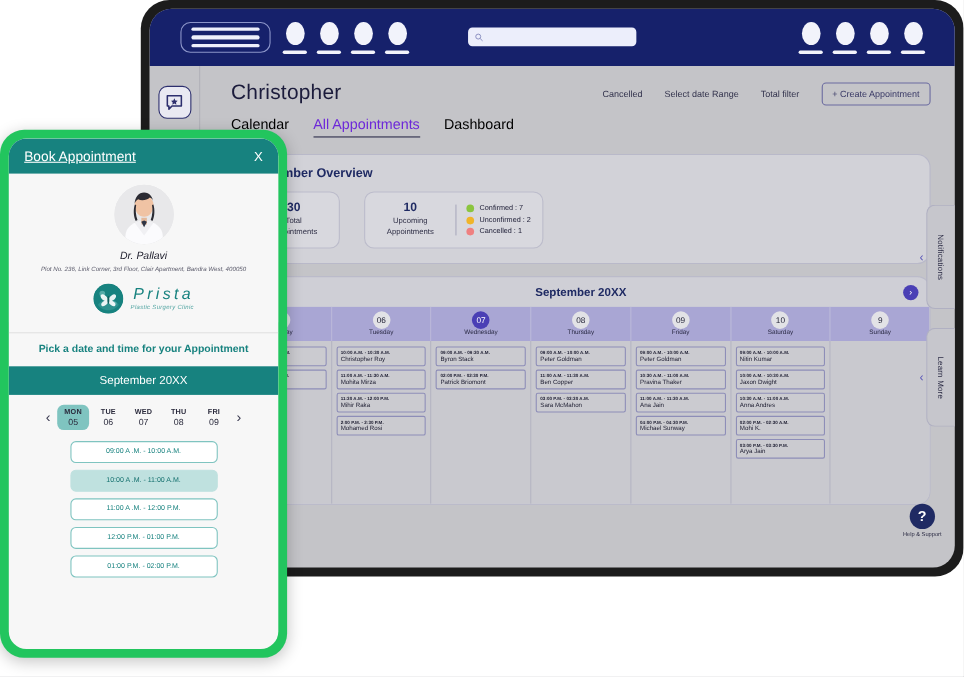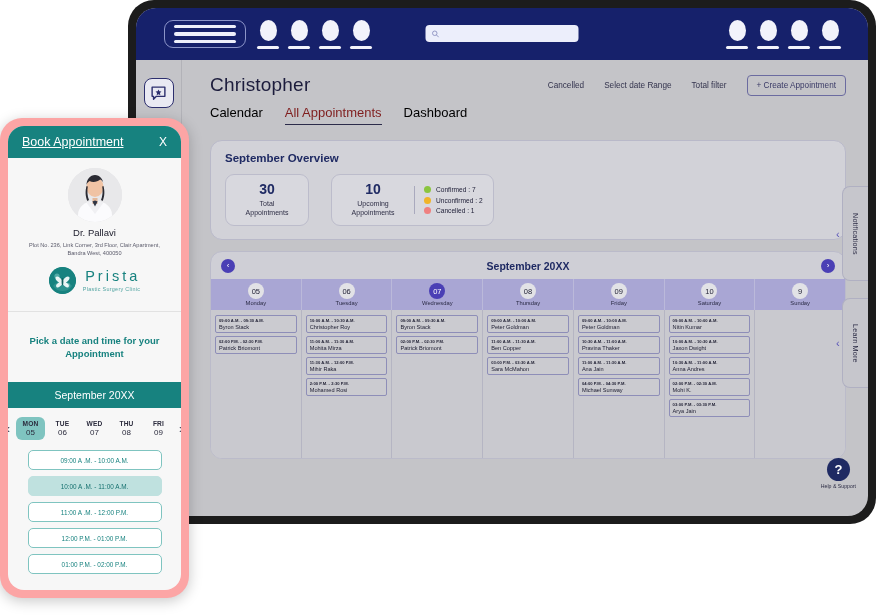--- a/index.html
+++ b/index.html
@@ -87,41 +87,41 @@
   .head-actions { margin-left: auto; display: flex; align-items: center; gap: 20px; }
   .head-link { font-size: 8.2px; color: #33334d; white-space: nowrap; }
   .btn-create {
     font-size: 8.2px; color: #3a3a66;
     border: 1px solid #6b6ba0; border-radius: 4px;
     padding: 5px 9px; white-space: nowrap; background: transparent;
   }
 
   .tabs { display: flex; gap: 22px; margin-top: 9px; }
   .tab { font-size: 13px; color: #000000; padding-bottom: 4px; }
-  .tab.active { color: #7f1d1d; border-bottom: 1.6px solid #2b2b4a; }
+  .tab.active { color: #6d28d9; border-bottom: 1.6px solid #2b2b4a; }
 
   
   .overview {
     margin-top: 15px;
     background: #d2d2d8;
     border: 1px solid #b9b9c9;
     border-radius: 12px;
     padding: 11px 14px 13px;
   }
   .overview-title { font-size: 11.5px; font-weight: bold; color: #1f2a63; }
   .stat-row { display: flex; gap: 22px; margin-top: 10px; }
   .stat-card {
     background: #d8d8de;
     border: 1px solid #bcbccb;
     border-radius: 9px;
     display: flex; align-items: center;
     padding: 7px 10px;
     min-height: 52px;
   }
-  .stat-num { font-size: 14px; font-weight: bold; color: #1f2a63; text-align: center; line-height: 1.05; }
+  .stat-num { font-size: 11px; font-weight: bold; color: #1f2a63; text-align: center; line-height: 1.05; }
   .stat-lbl { font-size: 7px; color: #2f2f46; text-align: center; line-height: 1.35; margin-top: 2px; white-space: pre-line; }
   .stat-main { min-width: 62px; }
   .stat-legend {
     border-left: 1px solid #a9a9bd;
     margin-left: 10px; padding-left: 9px;
     display: flex; flex-direction: column; gap: 3.5px;
   }
   .legend-row { display: flex; align-items: center; gap: 5px; font-size: 6.6px; color: #22223a; white-space: nowrap; }
   .legend-dot { width: 7px; height: 7px; border-radius: 50%; flex: none; }
 
@@ -203,60 +203,60 @@
     width: 23px; height: 23px; border-radius: 50%;
     background: #1f2a63; color: #fff;
     display: flex; align-items: center; justify-content: center;
     font-size: 13px; font-weight: bold;
   }
   .help-text { font-size: 5.2px; color: #2c2c44; }
 
   
   .phone {
     position: absolute; left: 0px; top: 118px;
-    width: 189px; height: 480px;
-    background: #fca5a5;
+    width: 261px; height: 480px;
+    background: #22c55e;
     border-radius: 22px;
     box-shadow: 0 3px 14px rgba(0,0,0,0.22);
     padding: 8px;
   }
   .phone-screen {
     width: 100%; height: 100%;
     background: #f7f7f7;
     border-radius: 16px;
     overflow: hidden;
     display: flex; flex-direction: column;
   }
   .modal-head {
     background: #17827f; color: #fff;
     height: 32px;
     display: flex; align-items: center; padding: 0 14px;
     border-radius: 6px 6px 0 0;
   }
   .modal-title { font-size: 12.5px; text-decoration: underline; flex: 1; }
   .modal-close { font-size: 12px; }
 
-  .doc-block { background: #f7f7f7; padding: 10px 14px 8px; text-align: center; }
+  .doc-block { background: #f7f7f7; padding: 10px 14px 8px; text-align: center; font-style: italic; }
   .doc-photo {
     width: 54px; height: 54px; border-radius: 50%;
     margin: 0 auto; overflow: hidden;
     background: #e4e4e6;
   }
   .doc-name { font-size: 9.5px; color: #1c1c2b; margin-top: 5px; }
   .doc-addr { font-size: 5.6px; color: #5b5b6b; line-height: 1.5; margin-top: 3px; }
 
   .logo-row { display: flex; align-items: center; justify-content: center; gap: 7px; margin-top: 9px; }
   .logo-mark { width: 27px; height: 27px; border-radius: 50%; background: #17827f; position: relative; overflow: hidden; }
   .logo-txt { text-align: right; }
   .logo-name { font-size: 14.5px; color: #17827f; letter-spacing: 3px; line-height: 1; }
   .logo-sub { font-size: 5.4px; color: #4fa3a0; letter-spacing: .3px; margin-top: 2px; }
 
   .pick-txt {
     border-top: 1px solid #e2e2e2;
-    margin-top: 9px; padding: 22px 18px;
+    margin-top: 9px; padding: 8px 18px;
     font-size: 9.5px; font-weight: bold; color: #17827f;
     text-align: center; line-height: 1.4;
   }
   .month-bar {
     background: #17827f; color: #fff;
     height: 26px; display: flex; align-items: center; justify-content: center;
     font-size: 10.5px;
   }
   .daystrip {
     display: flex; align-items: center; justify-content: center;

